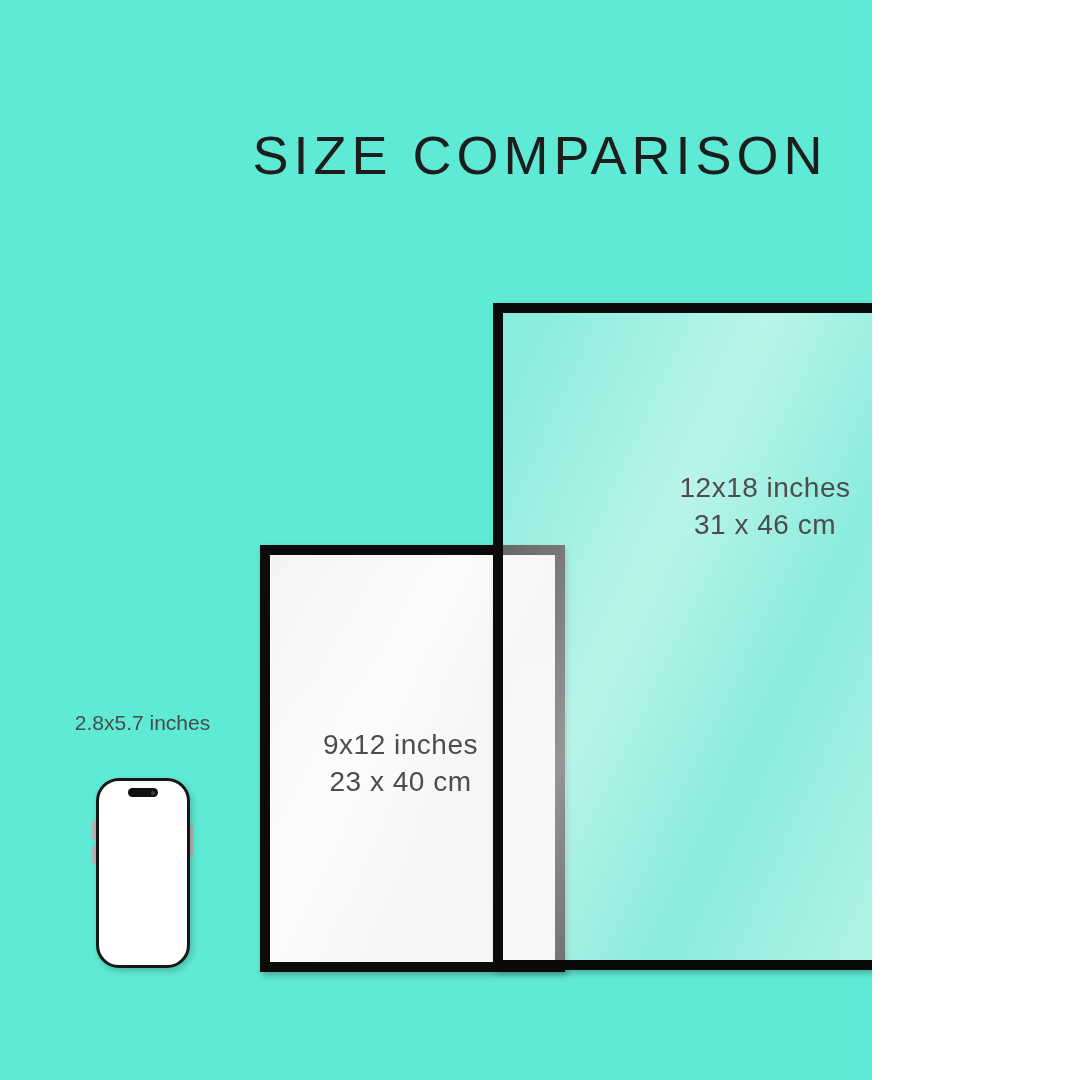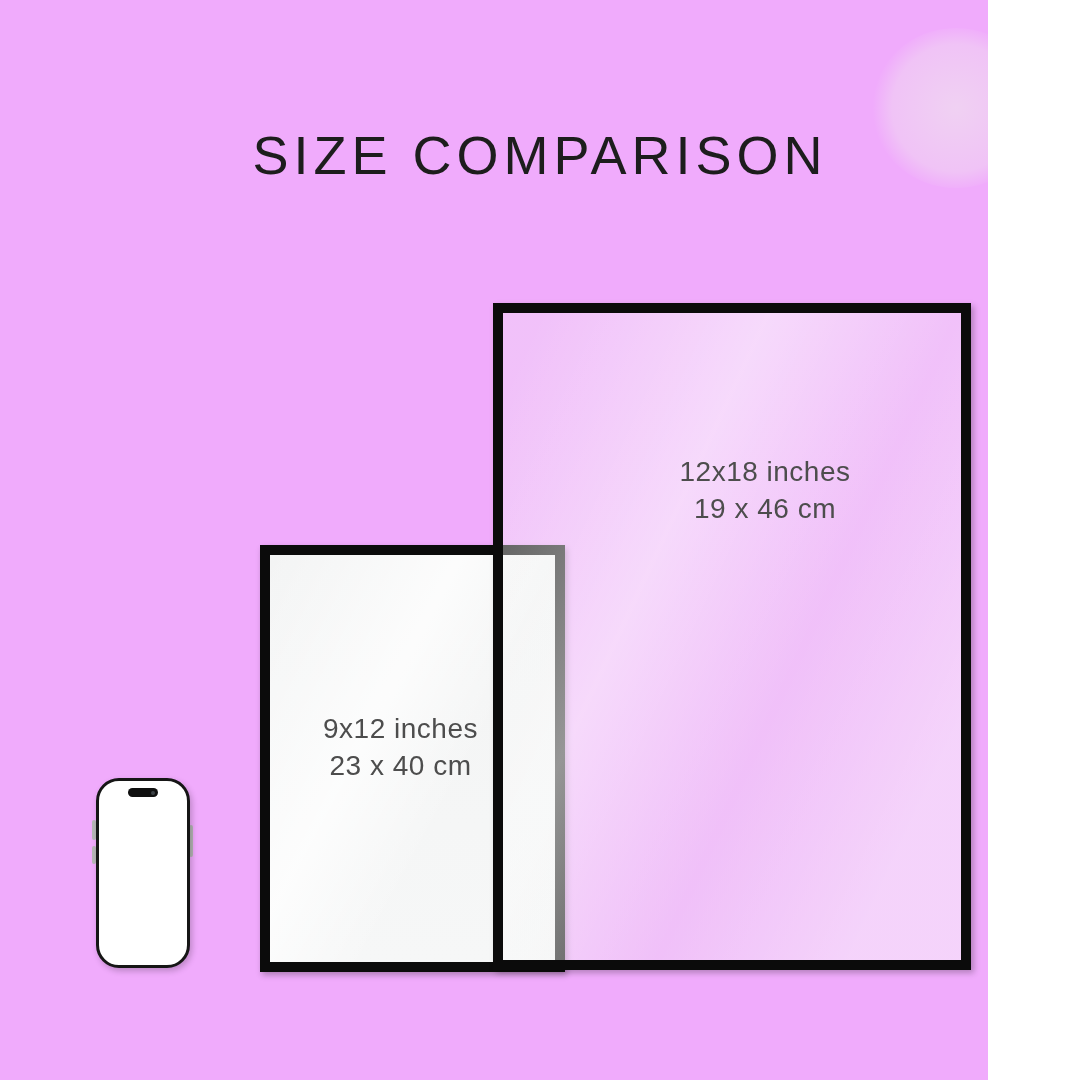--- a/index.html
+++ b/index.html
@@ -2,23 +2,23 @@
 <html><head>
 <meta charset="utf-8">
 <style>
   html, body {
     margin: 0;
     padding: 0;
     background: #ffffff;
   }
   .canvas {
     position: relative;
-    width: 988px;
+    width: 872px;
     height: 1080px;
-    background: #f0abfc;
+    background: #5eead4;
     overflow: hidden;
     font-family: "Liberation Sans", "DejaVu Sans", sans-serif;
   }
 
   
   .watermark-blob {
     position: absolute;
     left: 872px;
     top: 28px;
     width: 168px;
@@ -79,20 +79,21 @@
   }
 
   .dim-label {
     position: absolute;
     text-align: center;
     color: #4d4d4d;
     font-size: 28px;
     line-height: 37px;
     letter-spacing: 0.5px;
     white-space: nowrap;
+    margin-top: 16px;
   }
   .frame-large .dim-label {
     left: 137px;
     top: 140px;
     width: 250px;
   }
   .frame-small .dim-label {
     left: 8px;
     top: 155px;
     width: 245px;
@@ -163,25 +164,26 @@
   <div class="frame frame-small">
     <div class="dim-label">
       <div>9x12 inches</div>
       <div>23 x 40 cm</div>
     </div>
   </div>
 
   <div class="frame frame-large">
     <div class="dim-label">
       <div>12x18 inches</div>
-      <div>19 x 46 cm</div>
+      <div>31 x 46 cm</div>
     </div>
   </div>
 
   <div class="phone-label">
+    <div>2.8x5.7 inches</div>
   </div>
 
   <div class="phone-btn btn-volume-up"></div>
   <div class="phone-btn btn-volume-down"></div>
   <div class="phone-btn btn-power"></div>
 
   <div class="phone-body">
     <div class="dynamic-island">
       <div class="camera-dot"></div>
     </div>

